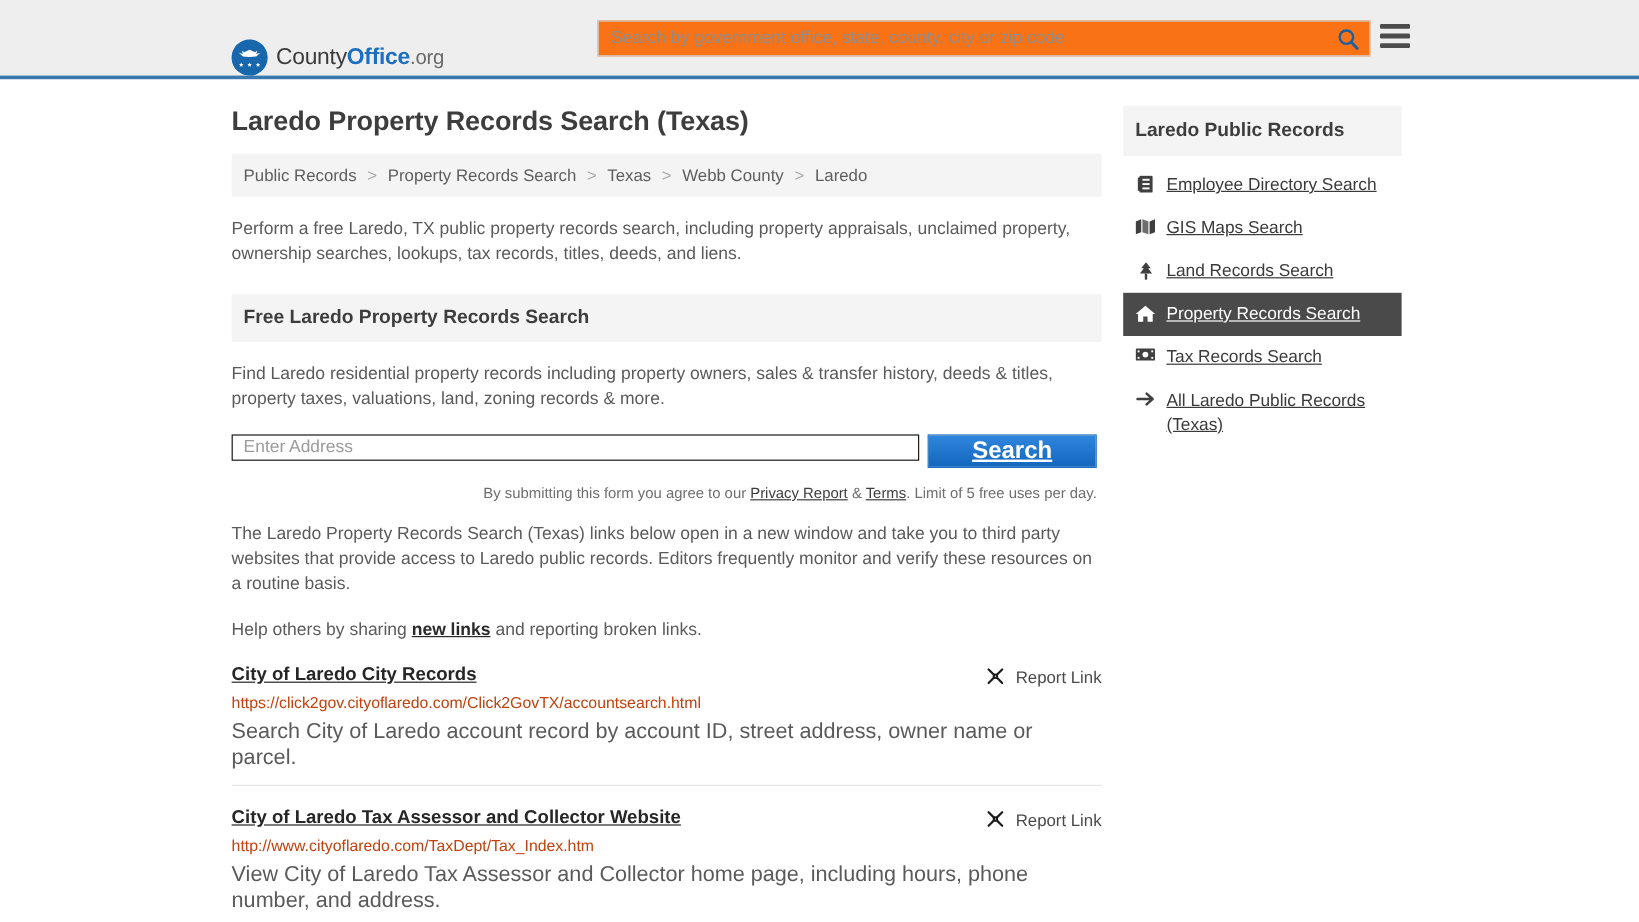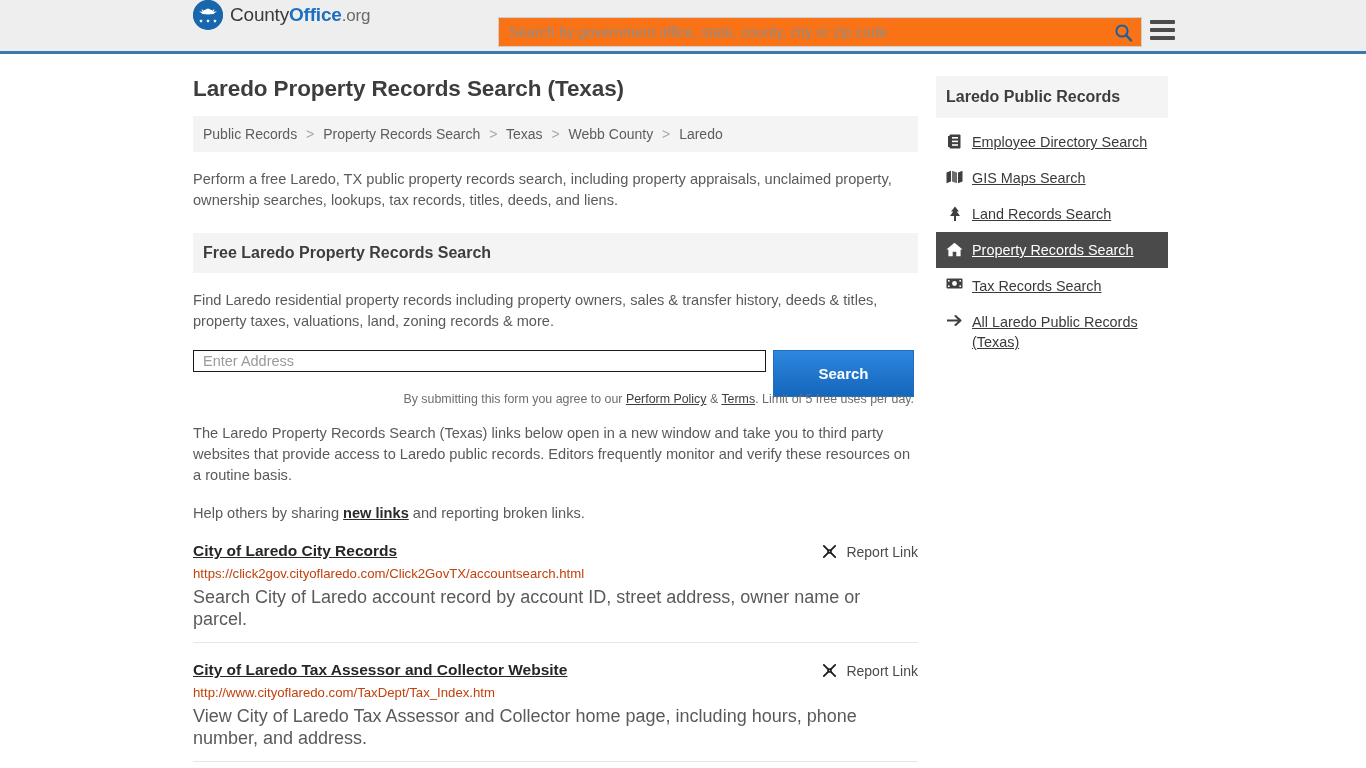--- a/index.html
+++ b/index.html
@@ -7,25 +7,25 @@
     margin: 0; padding: 0;
     width: 1366px; height: 768px;
     overflow: hidden;
     background: #ffffff;
     font-family: "Liberation Sans", sans-serif;
     color: #333333;
   }
 
   
   .site-header {
-    height: 54px;
+    height: 66px;
     background: #eeeeee;
     border-bottom: 3px solid #3a78b0;
     display: flex;
-    align-items: flex-start;
+    align-items: flex-end;
     position: relative;
   }
   .brand {
     display: flex;
     align-items: center;
     margin-left: 193px;
     text-decoration: none;
   }
   .brand-mark {
     width: 30px; height: 30px;
@@ -157,28 +157,29 @@
     padding: 0 9px;
     font-family: "Liberation Sans", sans-serif;
     font-size: 14.5px;
     color: #333;
     outline: none;
   }
   .form-row .addr::placeholder { color: #9b9b9b; }
   .form-row .go {
     width: 141px;
     margin-left: 7px;
-    height: 47px;
+    height: 28px;
     background: linear-gradient(#2f86dd, #1367bd);
     border: 1px solid #1d6ec0;
     color: #fff;
     font-family: "Liberation Sans", sans-serif;
-    font-size: 15px;
+    font-size: 20px;
     font-weight: 700;
     cursor: pointer;
+    text-decoration: underline;
   }
   .disclaimer {
     font-size: 12.4px;
     color: #6e6e6e;
     text-align: right;
     margin-top: 9px;
     width: 721px;
   }
   .disclaimer a { color: #3d3d3d; text-decoration: underline; }
 
@@ -319,21 +320,21 @@
       <div class="section-head">Free Laredo Property Records Search</div>
 
       <p class="body-copy">Find Laredo residential property records including property owners, sales &amp; transfer history, deeds &amp; titles, property taxes, valuations, land, zoning records &amp; more.</p>
 
       <div class="form-row">
         <input class="addr" type="text" placeholder="Enter Address" style="">
         <button class="go">Search</button>
       </div>
 
       <div class="disclaimer">
-        <span>By submitting this form you agree to our </span><a href="#">Perform Policy</a><span> &amp; </span><a href="#">Terms</a><span>. Limit of 5 free uses per day.</span>
+        <span>By submitting this form you agree to our </span><a href="#">Privacy Report</a><span> &amp; </span><a href="#">Terms</a><span>. Limit of 5 free uses per day.</span>
       </div>
 
 
       <p class="body-copy">The Laredo Property Records Search (Texas) links below open in a new window and take you to third party websites that provide access to Laredo public records. Editors frequently monitor and verify these resources on a routine basis.</p>
 
       <p class="body-copy"><span>Help others by sharing </span><a href="#" style="color:#2a2a2a;text-decoration:underline;font-weight:600">new links</a><span> and reporting broken links.</span></p>
 
       <div class="linkblock">
         <div class="link-head">
           <a class="link-title" href="#">City of Laredo City Records</a>

